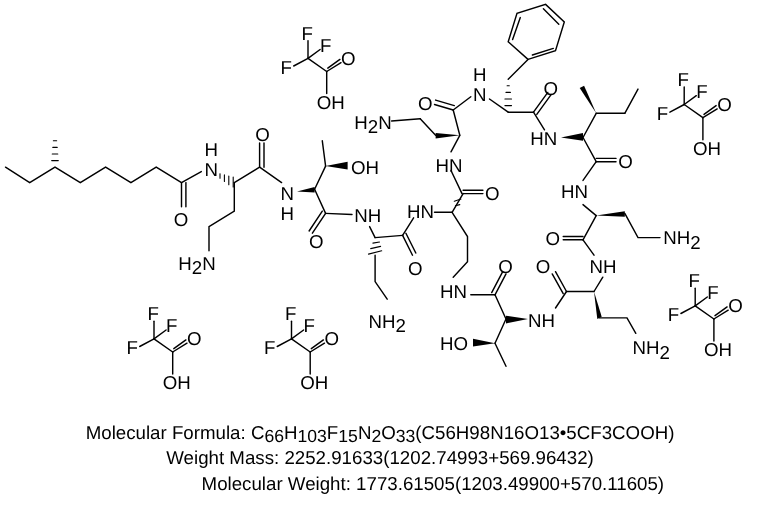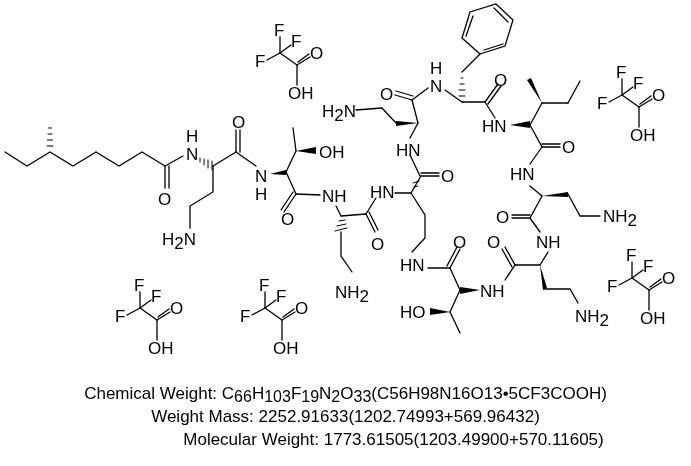--- a/index.html
+++ b/index.html
@@ -259,17 +259,17 @@
     <line x1="43" y1="37" x2="54" y2="29"></line>
     <line x1="42" y1="40" x2="42" y2="60"></line>
     <text x="19" y="11">F</text>
     <text x="36" y="22">F</text>
     <text x="0" y="42">F</text>
     <text x="55" y="34">O</text>
     <text x="33" y="74">OH</text>
   </g>
 </svg>
 
-<div id="formula-line" class="info"><span>Chemical Weight: </span><span><span>C</span><sub>66</sub></span><span><span>H</span><sub>103</sub></span><span><span>F</span><sub>19</sub></span><span><span>N</span><sub>2</sub></span><span><span>O</span><sub>33</sub></span><span>(C56H98N16O13•5CF3COOH)</span></div>
+<div id="formula-line" class="info"><span>Molecular Formula: </span><span><span>C</span><sub>66</sub></span><span><span>H</span><sub>103</sub></span><span><span>F</span><sub>15</sub></span><span><span>N</span><sub>2</sub></span><span><span>O</span><sub>33</sub></span><span>(C56H98N16O13•5CF3COOH)</span></div>
 
 <div id="mass-line" class="info"><span>Weight Mass: </span><span>2252.91633(1202.74993+569.96432)</span></div>
 
 <div id="mw-line" class="info"><span>Molecular Weight: </span><span>1773.61505(1203.49900+570.11605)</span></div>
 
 </body></html>

